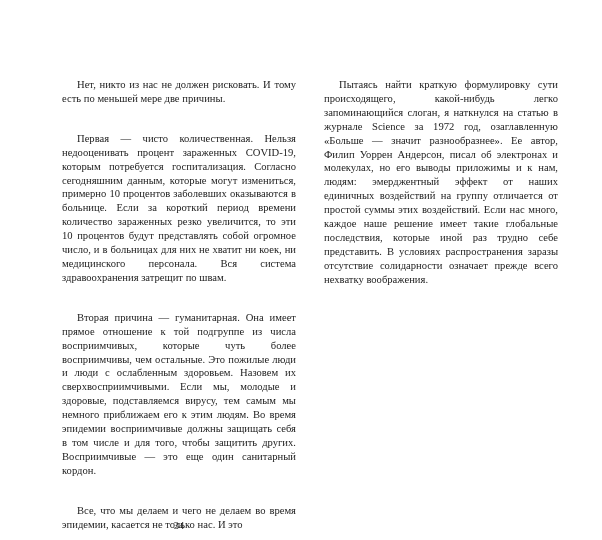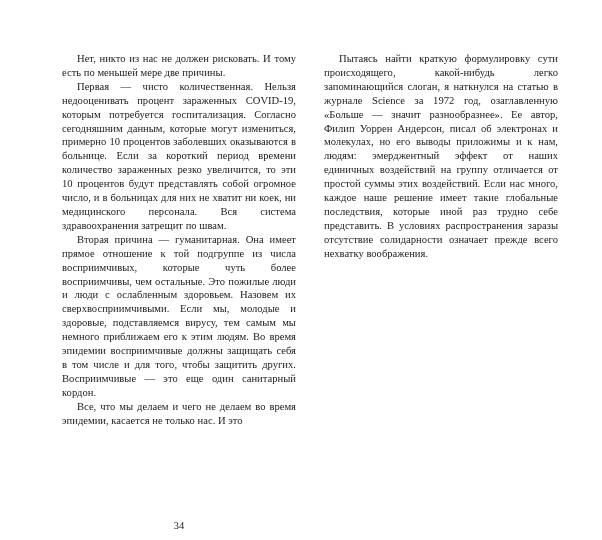--- a/index.html
+++ b/index.html
@@ -34,20 +34,21 @@
     text-align: justify;
     hyphens: auto;
     -webkit-hyphens: auto;
   }
   p.para {
     margin: 0;
     padding: 0;
   }
   p.para.indent {
     text-indent: 15px;
+    margin-top: 26px;
   }
   .italic {
   }
   .page-number {
     position: absolute;
     left: 62px;
     width: 234px;
     top: 520px;
     text-align: center;
     font-size: 10.5px;

